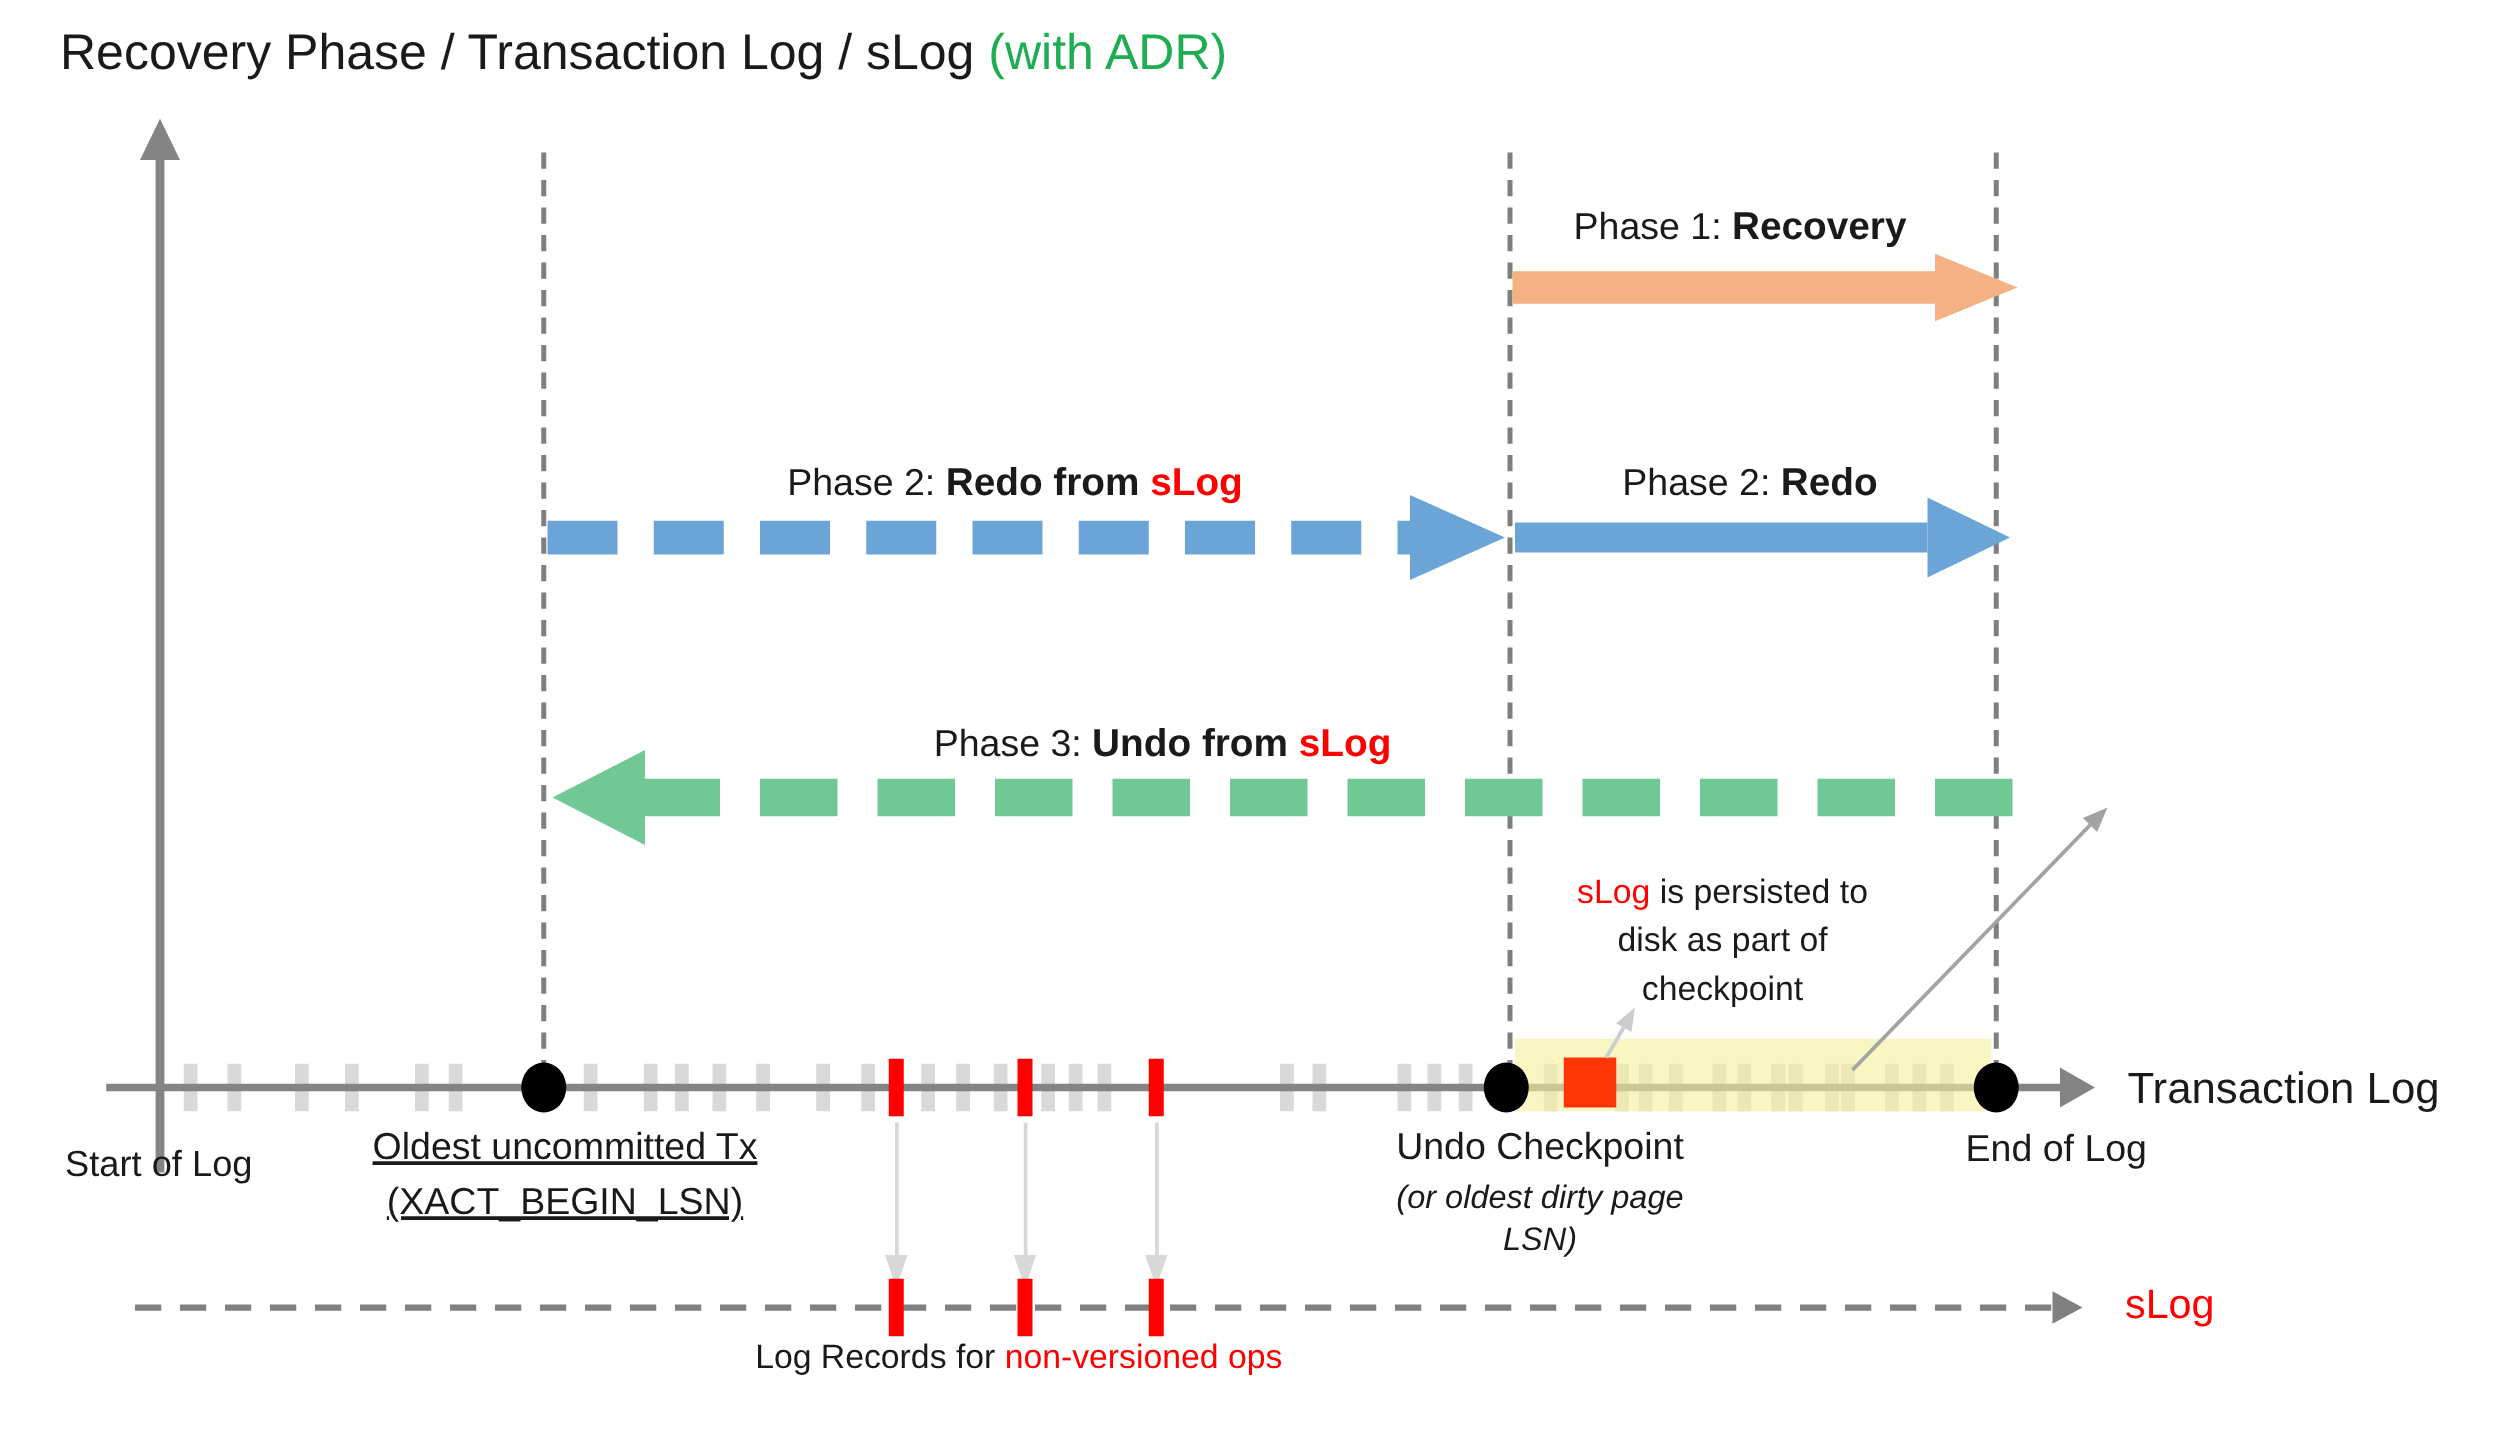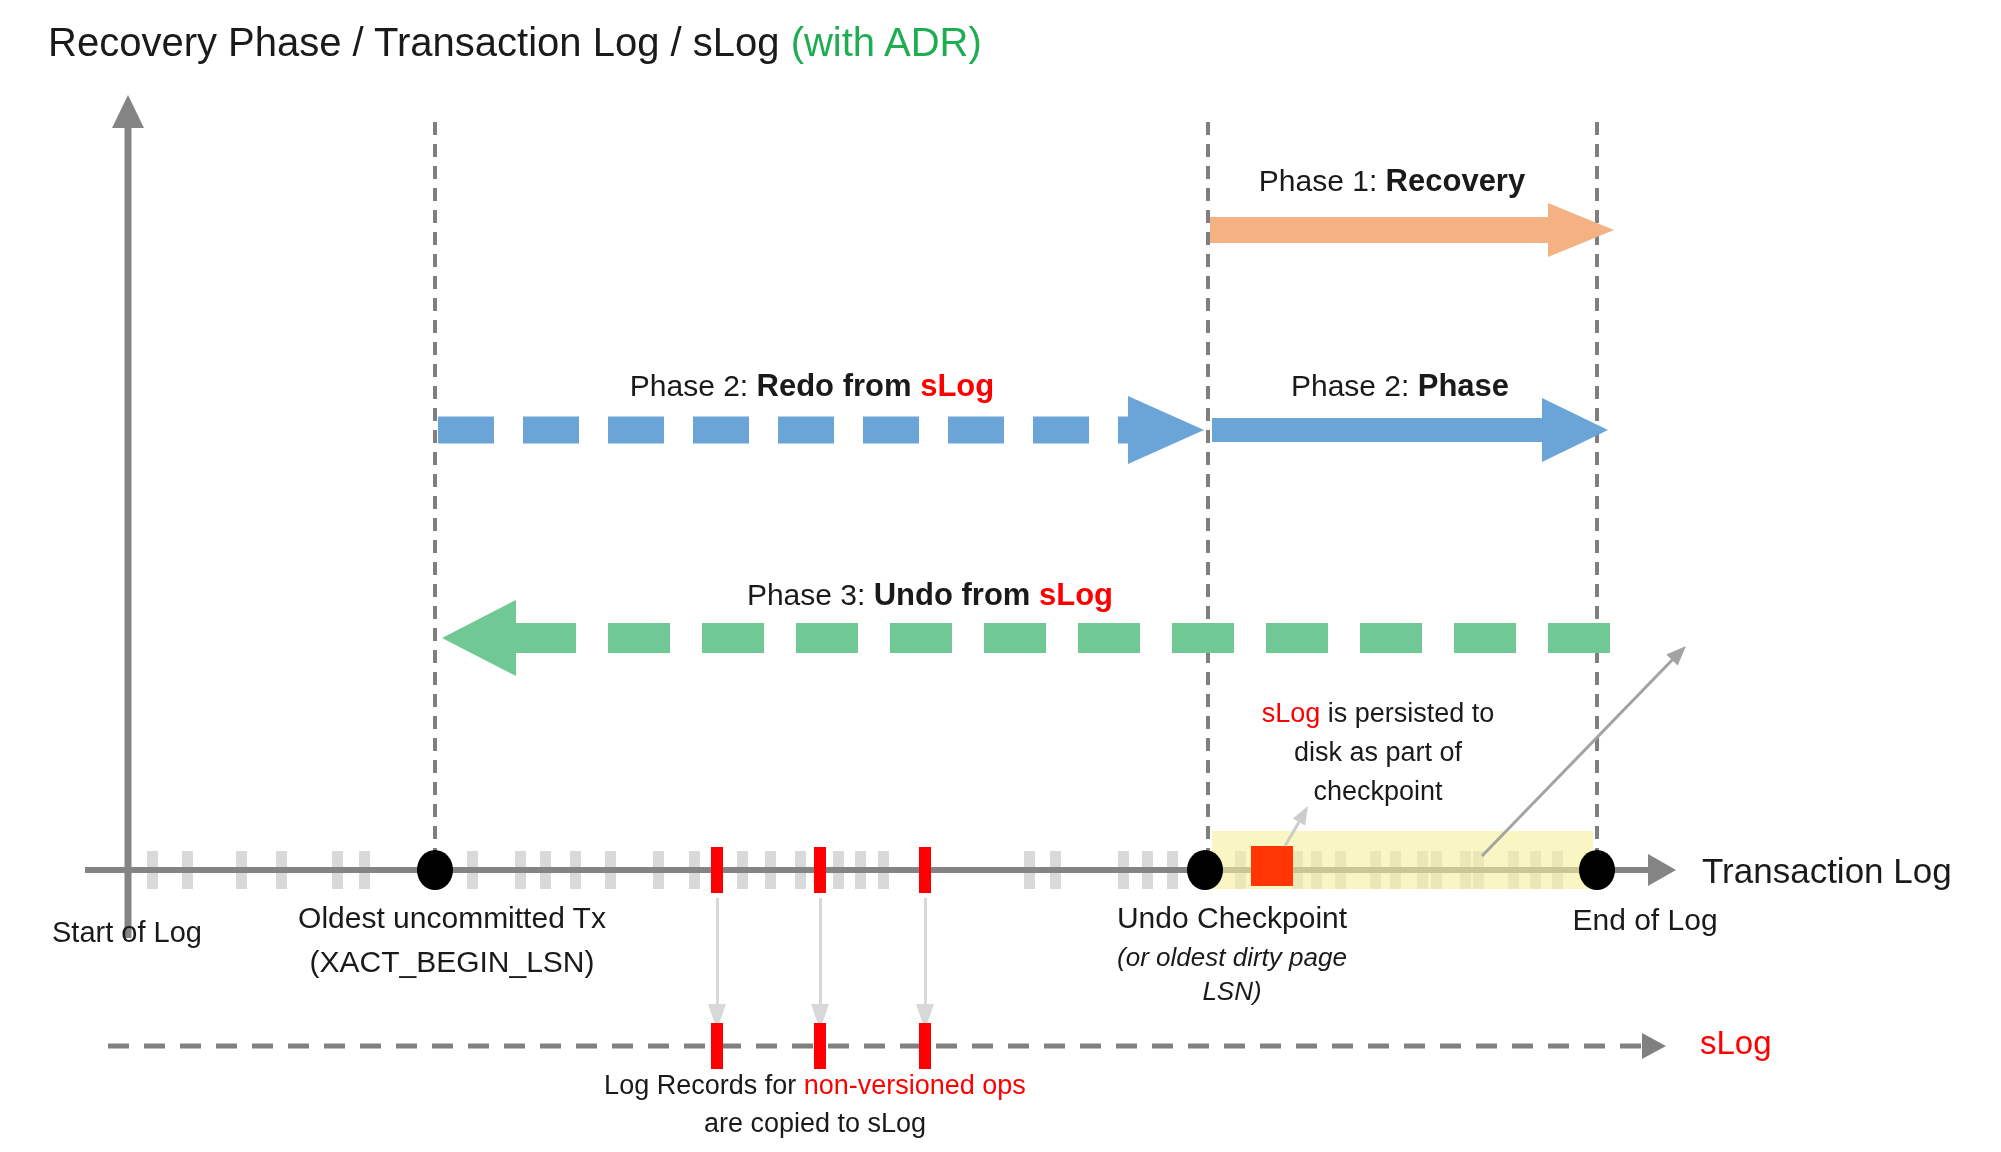--- a/index.html
+++ b/index.html
@@ -148,42 +148,41 @@
 
   <div class="label phase-label center" style="left:1392px;top:163px;">
     <span>Phase 1: </span><b>Recovery</b>
   </div>
 
   <div class="label phase-label center" style="left:812px;top:368px;">
     <span>Phase 2: </span><b>Redo from </b><b class="accent-red">sLog</b>
   </div>
 
   <div class="label phase-label center" style="left:1400px;top:368px;">
-    <span>Phase 2: </span><b>Phase</b>
+    <span>Phase 2: </span><b>Redo</b>
   </div>
 
   <div class="label phase-label center" style="left:930px;top:577px;">
     <span>Phase 3: </span><b>Undo from </b><b class="accent-red">sLog</b>
   </div>
 
 
   <div class="label note center" style="left:1378px;top:694px;line-height:39px;">
     <div><span class="accent-red">sLog</span><span> is persisted to</span></div>
     <div>disk as part of</div>
     <div>checkpoint</div>
   </div>
 
   <div class="label note center" style="left:815px;top:1066px;line-height:38px;">
     <div><span>Log Records for </span><span class="accent-red">non-versioned ops</span></div>
-    <div>are copied to sLog</div>
   </div>
 
   <div class="label axis-label center" style="left:127px;top:910px;font-size:29px;">Start of Log</div>
 
-  <div class="label axis-label center" style="left:452px;top:896px;">
+  <div class="label axis-label center" style="left:452px;top:896px;text-decoration:underline;">
     <div>Oldest uncommitted Tx</div>
     <div>(XACT_BEGIN_LSN)</div>
   </div>
 
   <div class="label axis-label center" style="left:1232px;top:896px;">
     <div>Undo Checkpoint</div>
     <div class="sub-italic" style="margin:0 auto;">(or oldest dirty page LSN)</div>
   </div>
 
   <div class="label axis-label center" style="left:1645px;top:898px;">End of Log</div>

